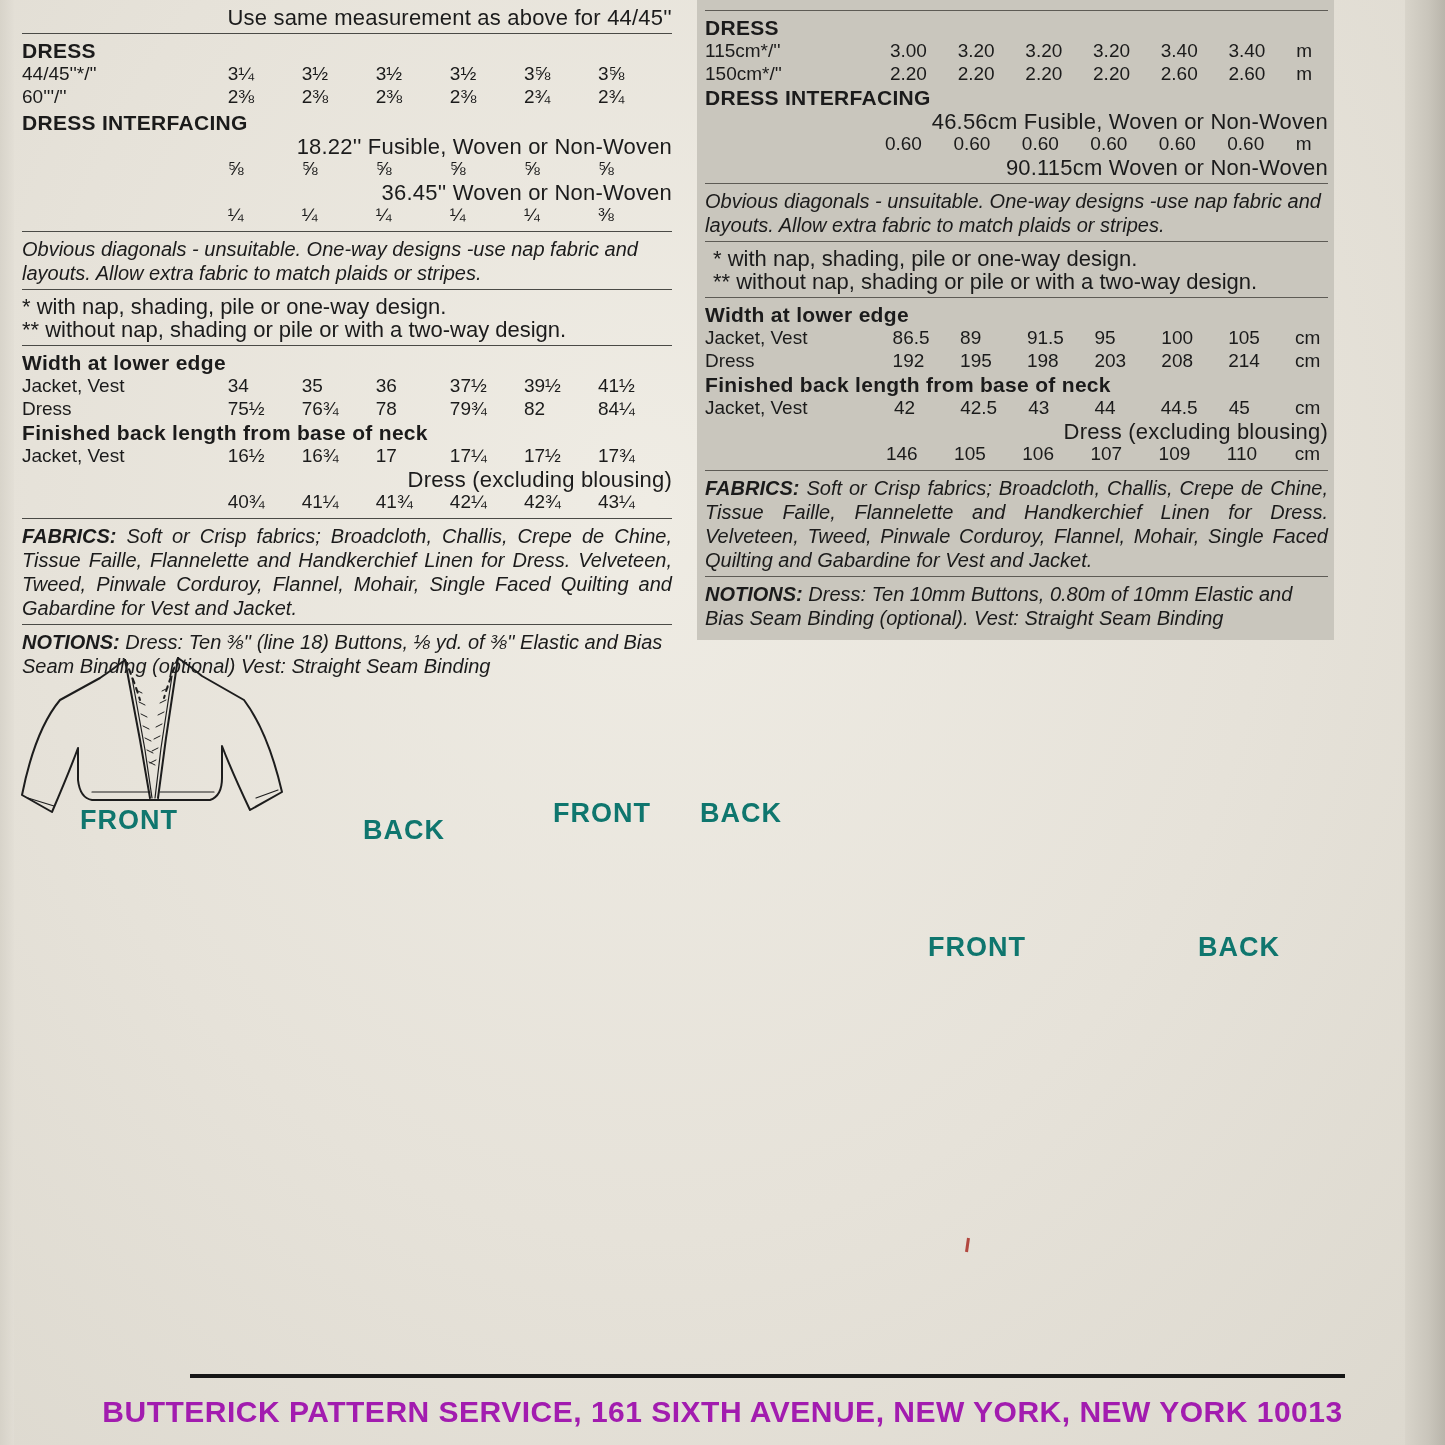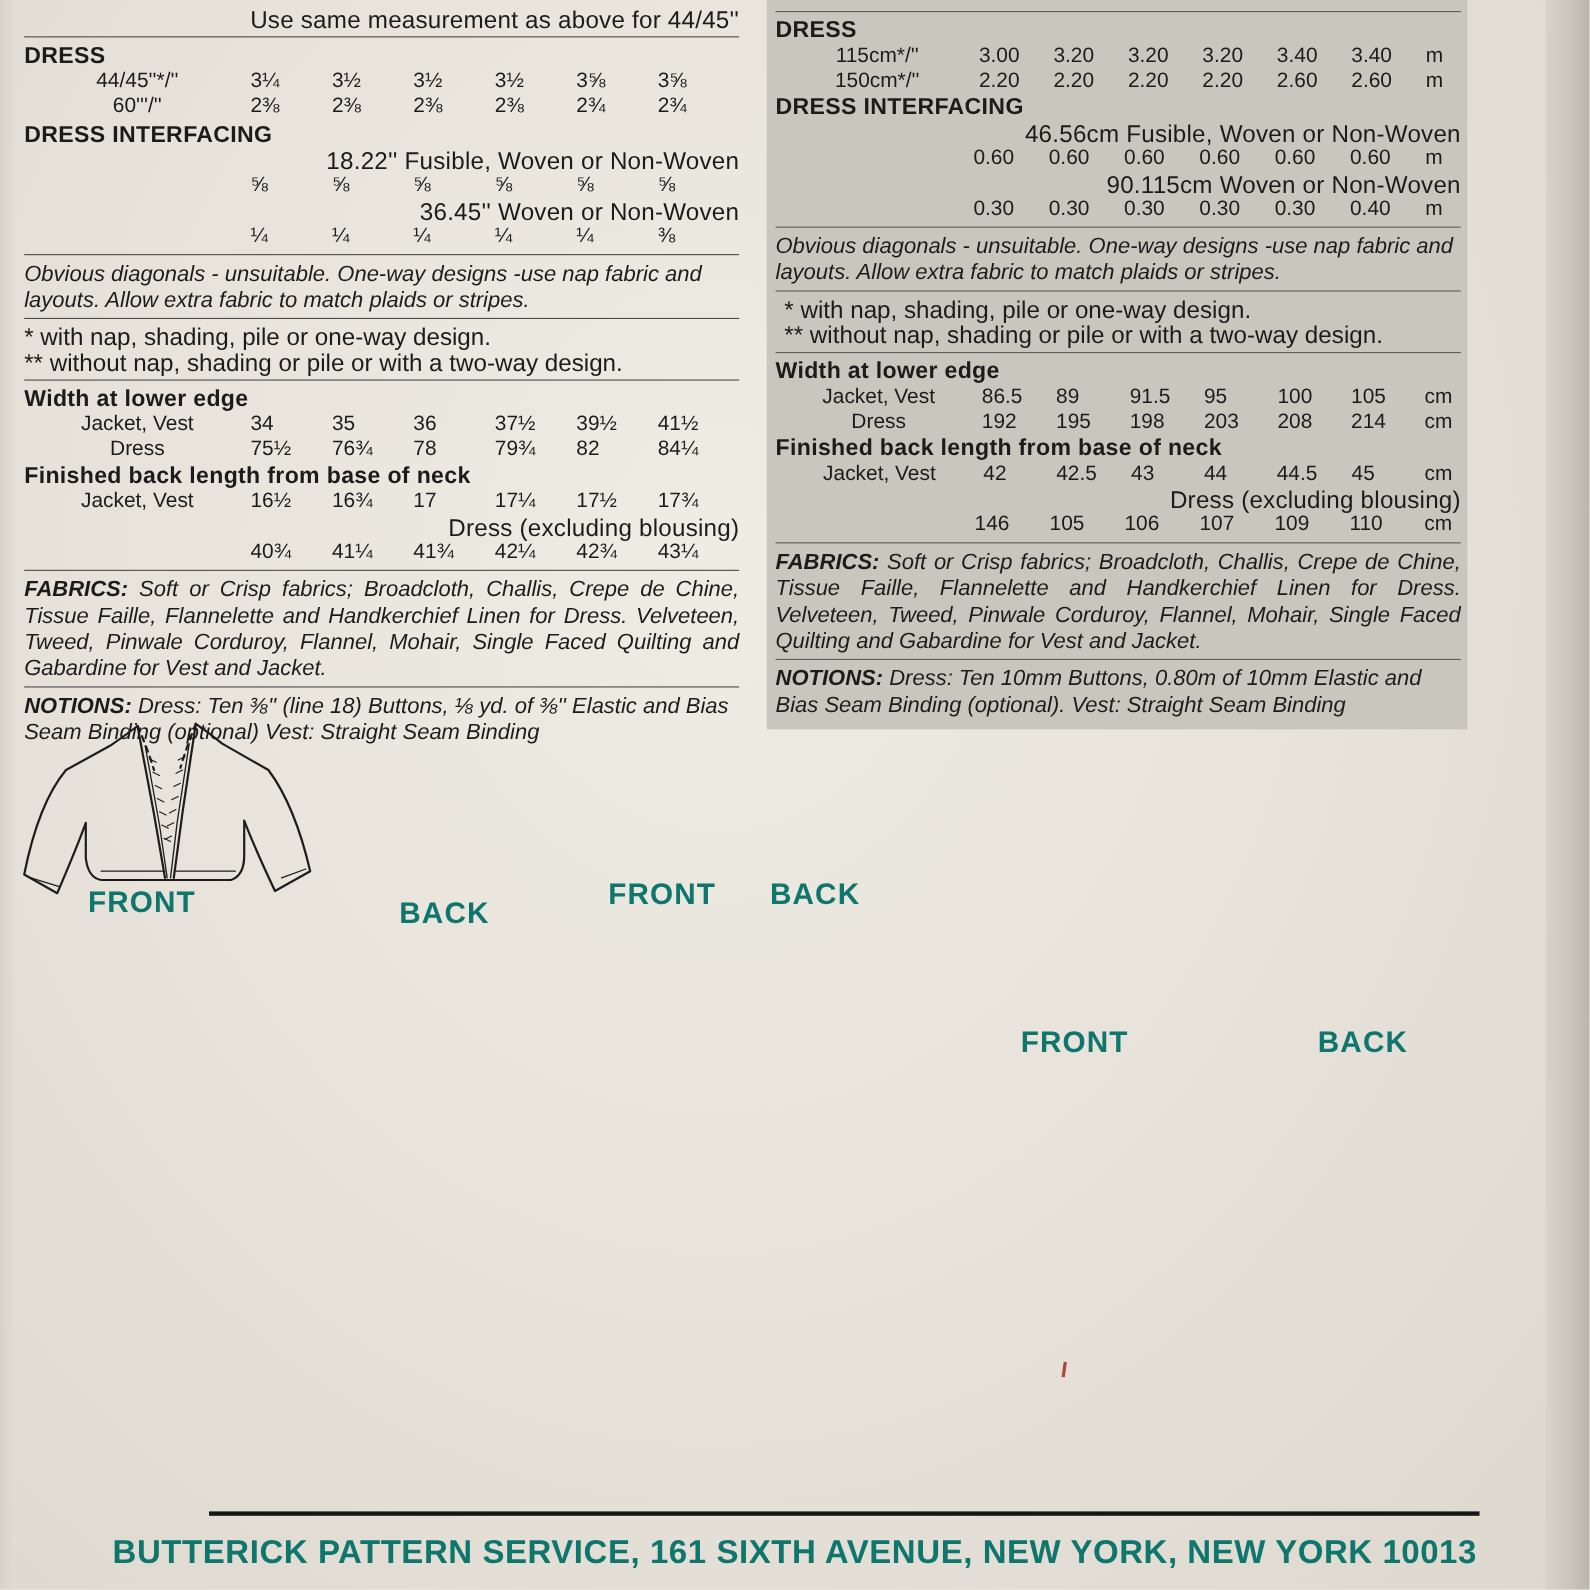--- a/index.html
+++ b/index.html
@@ -33,38 +33,38 @@
   #right-col{left:697px;top:0;width:637px;background:#c9c6bd;padding:0 6px 10px 8px;box-sizing:border-box;}
   #right-col .rule{border-color:#5d5b55;}
 
   .line{font-size:22px;line-height:23px;letter-spacing:.2px;text-align:right;}
   .b{font-weight:bold;}
   .hdr{font-weight:bold;font-size:21px;letter-spacing:.3px;}
   .rule{border-top:1px solid #4a4a46;margin:4px 0 5px 0;}
 
   table.sz{border-collapse:collapse;width:100%;font-size:19px;}
   table.sz td{padding:0 0 1px 0;white-space:nowrap;}
-  td.lbl{width:200px;text-align:center;}
+  td.lbl{width:200px;}
   td.num{text-align:left;width:72px;}
   td.unit{width:34px;text-align:left;}
 
   .para{font-size:20px;line-height:24px;font-style:italic;}
   .small{font-size:22px;line-height:23px;}
 
   
   #illus{position:absolute;left:0;top:620px;width:1445px;height:380px;}
   .fig-label{
     position:absolute;font-weight:bold;font-size:27px;letter-spacing:1px;
     font-family:"Liberation Sans",sans-serif;color:#0f766e;
   }
   
   #footer-rule{position:absolute;left:190px;top:1374px;width:1155px;height:0;border-top:4px solid #161616;}
   #footer{
     position:absolute;left:0;top:1395px;width:1445px;text-align:center;
-    font-weight:bold;font-size:30px;letter-spacing:.5px;color:#0f766e;
+    font-weight:bold;font-size:30px;letter-spacing:.5px;color:#a21caf;
     font-family:"Liberation Sans",sans-serif;
   }
   .redmark{position:absolute;left:966px;top:1238px;width:3px;height:14px;background:#b2473f;transform:rotate(8deg);}
   svg{display:block;}
 </style>
 </head>
 <body>
 
 <div class="paper"></div>
 <div class="edge-left"></div>
@@ -240,34 +240,20 @@
       <td class="num">0.60</td>
       <td class="num">0.60</td>
       <td class="num">0.60</td>
       <td class="num">0.60</td>
       <td class="num">0.60</td>
       <td class="unit">m</td>
     </tr>
   </tbody>
     </table>
   <div class="line">90.115cm Woven or Non-Woven</div>
-  <table class="sz">
-    <tbody>
-        <tr>
-      <td class="lbl"></td>
-      <td class="num">0.30</td>
-      <td class="num">0.30</td>
-      <td class="num">0.30</td>
-      <td class="num">0.30</td>
-      <td class="num">0.30</td>
-      <td class="num">0.40</td>
-      <td class="unit">m</td>
-    </tr>
-  </tbody>
-    </table>
 
   <div class="rule"></div>
   <div class="para">Obvious diagonals - unsuitable. One-way designs -use nap fabric and layouts. Allow extra fabric to match plaids or stripes.</div>
   <div class="rule"></div>
   <div class="small" style="padding-left:8px;">* with nap, shading, pile or one-way design.</div>
   <div class="small" style="padding-left:8px;">** without nap, shading or pile or with a two-way design.</div>
   <div class="rule"></div>
 
   <div class="hdr">Width at lower edge</div>
   <table class="sz">

